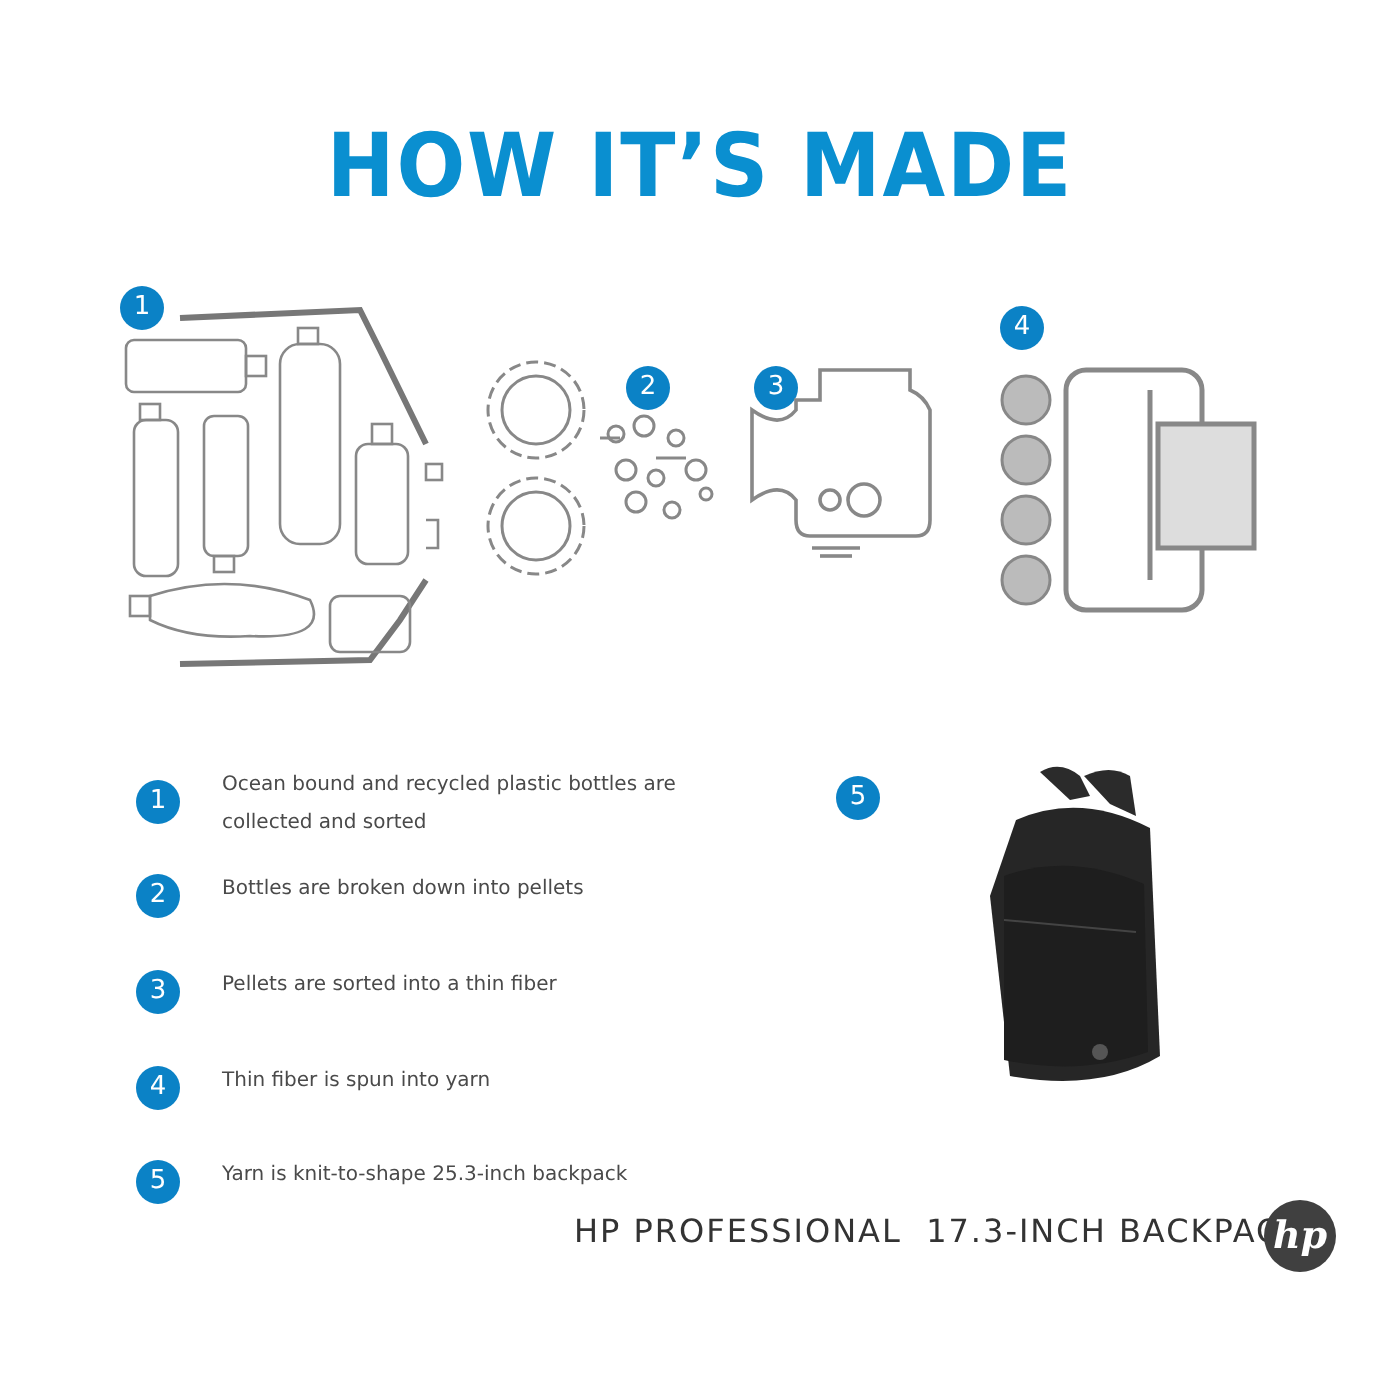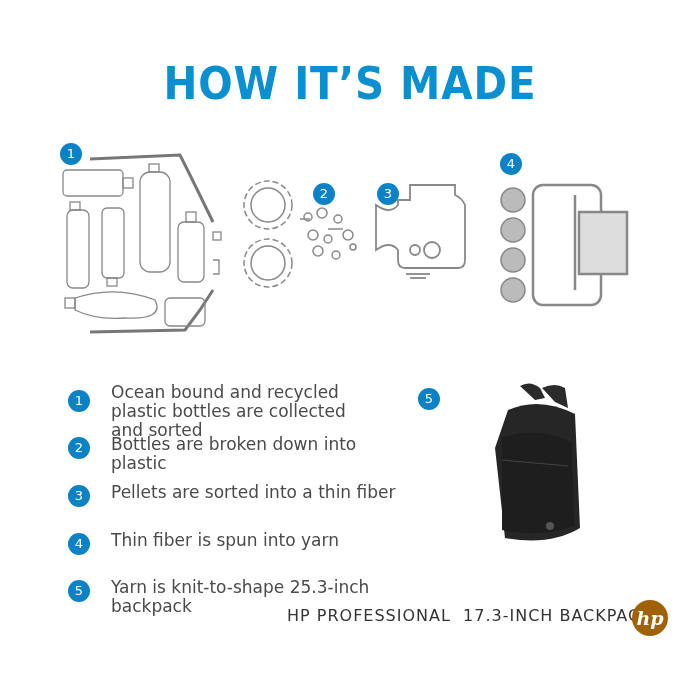--- a/index.html
+++ b/index.html
@@ -3,23 +3,23 @@
 <meta charset="utf-8">
 <style>
   html, body { margin:0; padding:0; background:#ffffff; }
   body { width:700px; height:700px; position:relative; overflow:hidden; font-family:"DejaVu Sans", sans-serif; }
   .title { position:absolute; top:58px; left:0; width:700px; text-align:center; font-family:"DejaVu Sans", sans-serif; font-weight:bold; font-size:44px; letter-spacing:1px; color:#0a8fd0; transform:scaleX(0.92); }
   .badge { position:absolute; width:22px; height:22px; border-radius:50%; background:#0b82c6; color:#fff; font-family:"DejaVu Sans", sans-serif; font-size:13px; line-height:22px; text-align:center; }
   .illus { position:absolute; }
   .steps { position:absolute; left:68px; top:385px; }
   .step { position:absolute; left:0; }
   .step .badge { position:absolute; left:0; top:0; }
-  .step .txt { position:absolute; left:43px; top:-2px; width:300px; font-family:"DejaVu Sans", sans-serif; font-size:17px; color:#4a4a4a; line-height:19px; }
+  .step .txt { position:absolute; left:43px; top:-2px; width:300px; font-family:"DejaVu Sans", sans-serif; font-size:10px; color:#4a4a4a; line-height:19px; }
   .footer { position:absolute; top:606px; left:287px; font-family:"DejaVu Sans", sans-serif; font-size:16px; letter-spacing:1px; color:#333; white-space:pre; }
-  .hplogo { position:absolute; left:632px; top:600px; width:36px; height:36px; border-radius:50%; background:#a16207; color:#fff; text-align:center; font-family:"DejaVu Serif", serif; font-style:italic; font-weight:bold; font-size:19px; line-height:36px; }
+  .hplogo { position:absolute; left:632px; top:600px; width:36px; height:36px; border-radius:50%; background:#404040; color:#fff; text-align:center; font-family:"DejaVu Serif", serif; font-style:italic; font-weight:bold; font-size:19px; line-height:36px; }
 </style>
 </head>
 <body>
 
 <div class="title">HOW IT’S MADE</div>
 
 <div class="badge" style="left:60px;top:143px;">1</div>
 <svg class="illus" style="left:55px;top:150px;" width="180" height="185" viewBox="0 0 180 185" fill="none" stroke="#888" stroke-width="1.3">
   <path d="M35 9 L125 5 L135 25 L158 72" stroke="#777" stroke-width="3"></path>
   <path d="M158 140 L145 160 L130 180 L35 182" stroke="#777" stroke-width="3"></path>
@@ -89,21 +89,21 @@
   <circle cx="60" cy="148" r="4" fill="#555"></circle>
 </svg>
 
 <div class="steps">
   <div class="step" style="top:5px;">
     <div class="badge">1</div>
     <div class="txt" style="top:-7px;width:265px;">Ocean bound and recycled plastic bottles are collected and sorted</div>
   </div>
   <div class="step" style="top:52px;">
     <div class="badge">2</div>
-    <div class="txt">Bottles are broken down into plastic</div>
+    <div class="txt">Bottles are broken down into pellets</div>
   </div>
   <div class="step" style="top:100px;">
     <div class="badge">3</div>
     <div class="txt">Pellets are sorted into a thin fiber</div>
   </div>
   <div class="step" style="top:148px;">
     <div class="badge">4</div>
     <div class="txt">Thin fiber is spun into yarn</div>
   </div>
   <div class="step" style="top:195px;">

